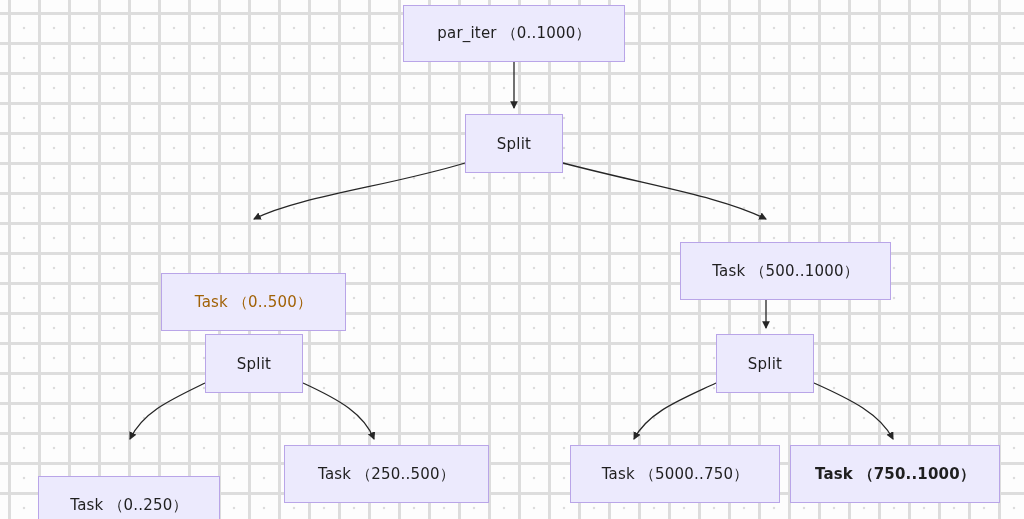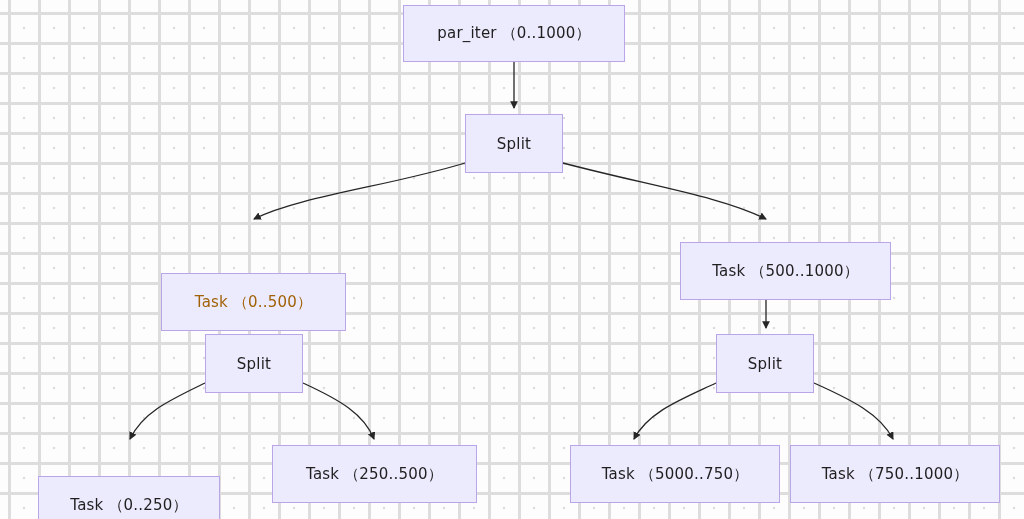--- a/index.html
+++ b/index.html
@@ -75,17 +75,17 @@
   </svg>
 
   <div id="node-layer">
       <div class="node" style="left: 403px; top: 5px; width: 222px; height: 57px; background: rgb(236, 234, 253); border-color: rgb(185, 165, 232); color: rgb(31, 31, 31);">par_iter （0..1000）</div>
       <div class="node" style="left: 465px; top: 114px; width: 98px; height: 59px; background: rgb(236, 234, 253); border-color: rgb(185, 165, 232); color: rgb(31, 31, 31);">Split</div>
       <div class="node" style="left: 161px; top: 228px; width: 185px; height: 58px; background: rgb(236, 234, 253); border-color: rgb(185, 165, 232); color: #a16207; margin-top: 45px;">Task （0..500）</div>
       <div class="node" style="left: 680px; top: 225px; width: 211px; height: 58px; background: rgb(236, 234, 253); border-color: rgb(185, 165, 232); color: rgb(31, 31, 31); margin-top: 17px;">Task （500..1000）</div>
       <div class="node" style="left: 205px; top: 334px; width: 98px; height: 59px; background: rgb(236, 234, 253); border-color: rgb(185, 165, 232); color: rgb(31, 31, 31);">Split</div>
       <div class="node" style="left: 716px; top: 334px; width: 98px; height: 59px; background: rgb(236, 234, 253); border-color: rgb(185, 165, 232); color: rgb(31, 31, 31);">Split</div>
       <div class="node" style="left: 38px; top: 445px; width: 182px; height: 58px; background: rgb(236, 234, 253); border-color: rgb(185, 165, 232); color: rgb(31, 31, 31); margin-top: 31px;">Task （0..250）</div>
-      <div class="node" style="left: 272px; top: 445px; width: 205px; height: 58px; background: rgb(236, 234, 253); border-color: rgb(185, 165, 232); color: rgb(31, 31, 31);">Task （250..500）</div>
+      <div class="node" style="left: 284px; top: 445px; width: 205px; height: 58px; background: rgb(236, 234, 253); border-color: rgb(185, 165, 232); color: rgb(31, 31, 31);">Task （250..500）</div>
       <div class="node" style="left: 528px; top: 445px; width: 210px; height: 58px; background: rgb(236, 234, 253); border-color: rgb(185, 165, 232); color: rgb(31, 31, 31); margin-left: 42px;">Task （5000..750）</div>
-      <div class="node" style="left: 790px; top: 445px; width: 210px; height: 58px; background: rgb(236, 234, 253); border-color: rgb(185, 165, 232); color: rgb(31, 31, 31);">Task （750..1000）</div>
+      <div class="node" style="left: 790px; top: 445px; width: 210px; height: 58px; background: rgb(236, 234, 253); border-color: rgb(185, 165, 232); color: rgb(31, 31, 31); font-weight: bold;">Task （750..1000）</div>
     </div>
 </div>
 
 </body></html>

